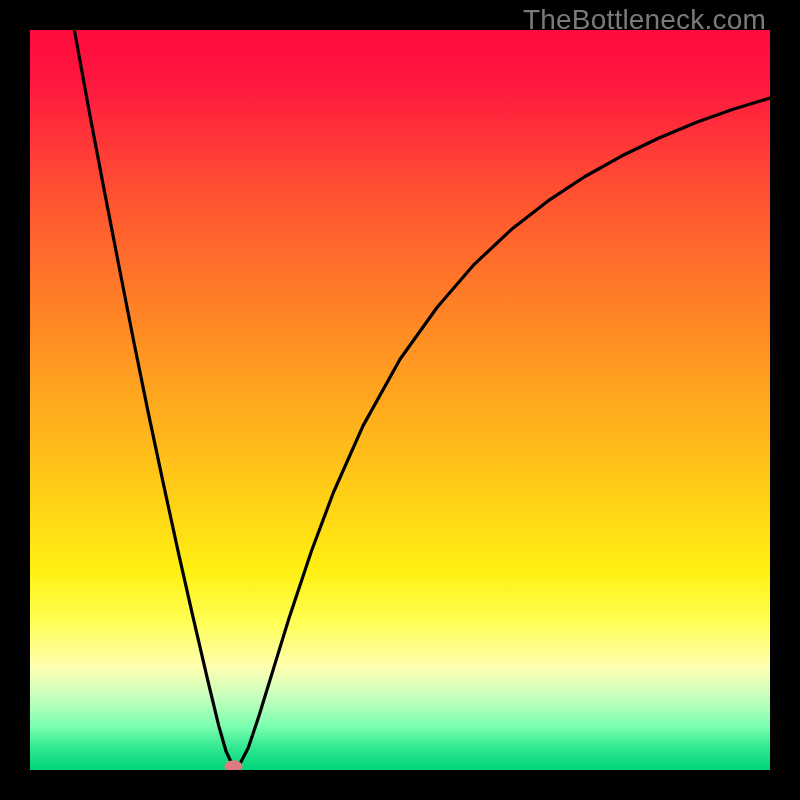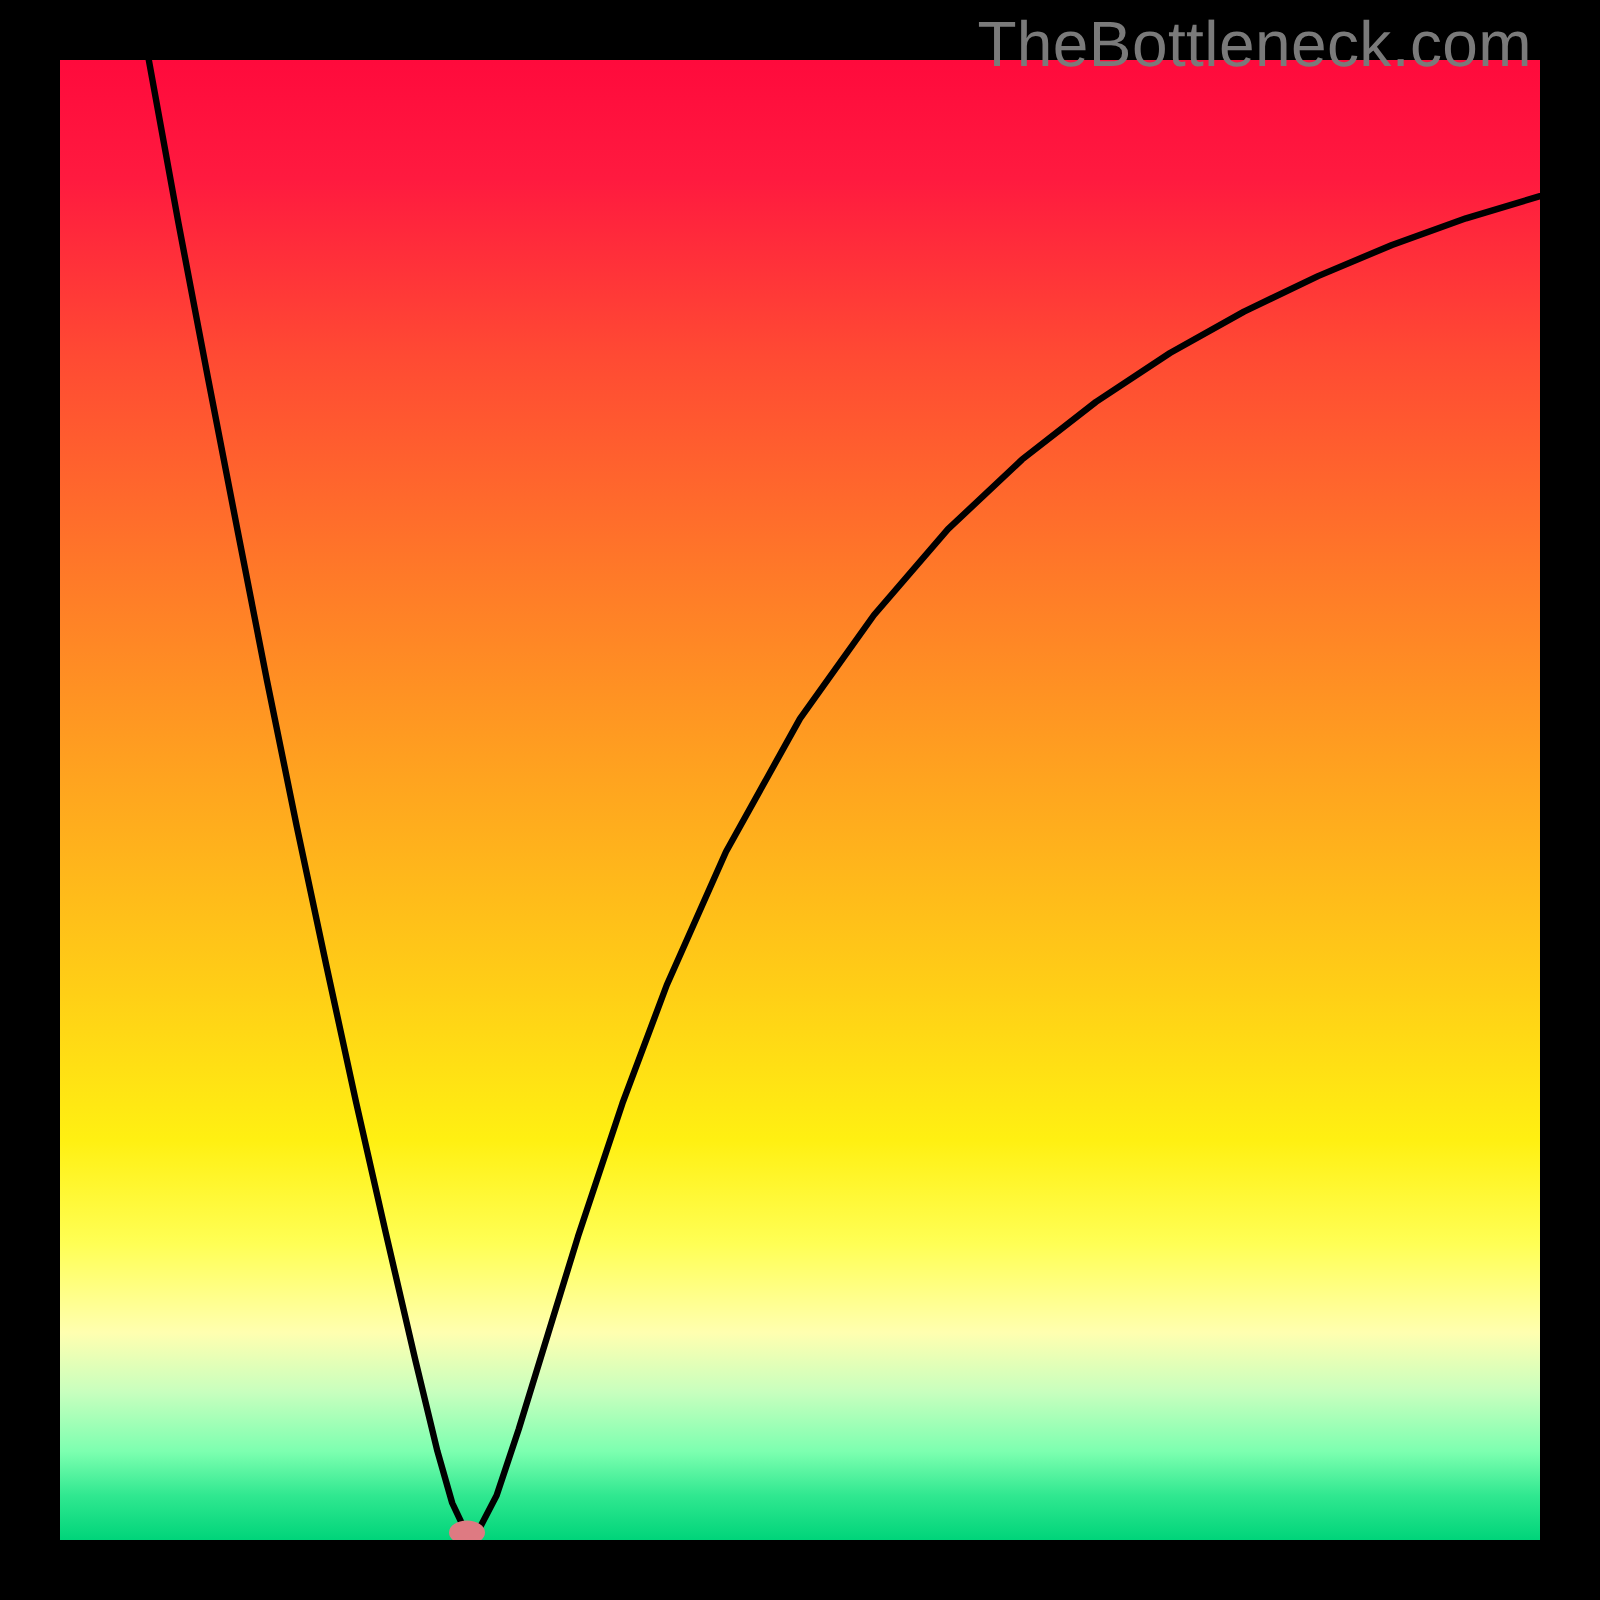--- a/index.html
+++ b/index.html
@@ -26,21 +26,21 @@
     left: 30px;
     width: 740px;
     height: 740px;
     overflow: hidden;
   }
   .watermark {
     position: absolute;
     top: 4px;
     right: 34px;
     color: #7a7a7a;
-    font-size: 32px;
+    font-size: 28px;
     font-weight: 500;
     letter-spacing: 0.2px;
     z-index: 10;
   }
   svg { display: block; }
 </style>
 </head>
 <body>
 
 <div class="watermark">TheBottleneck.com</div>

